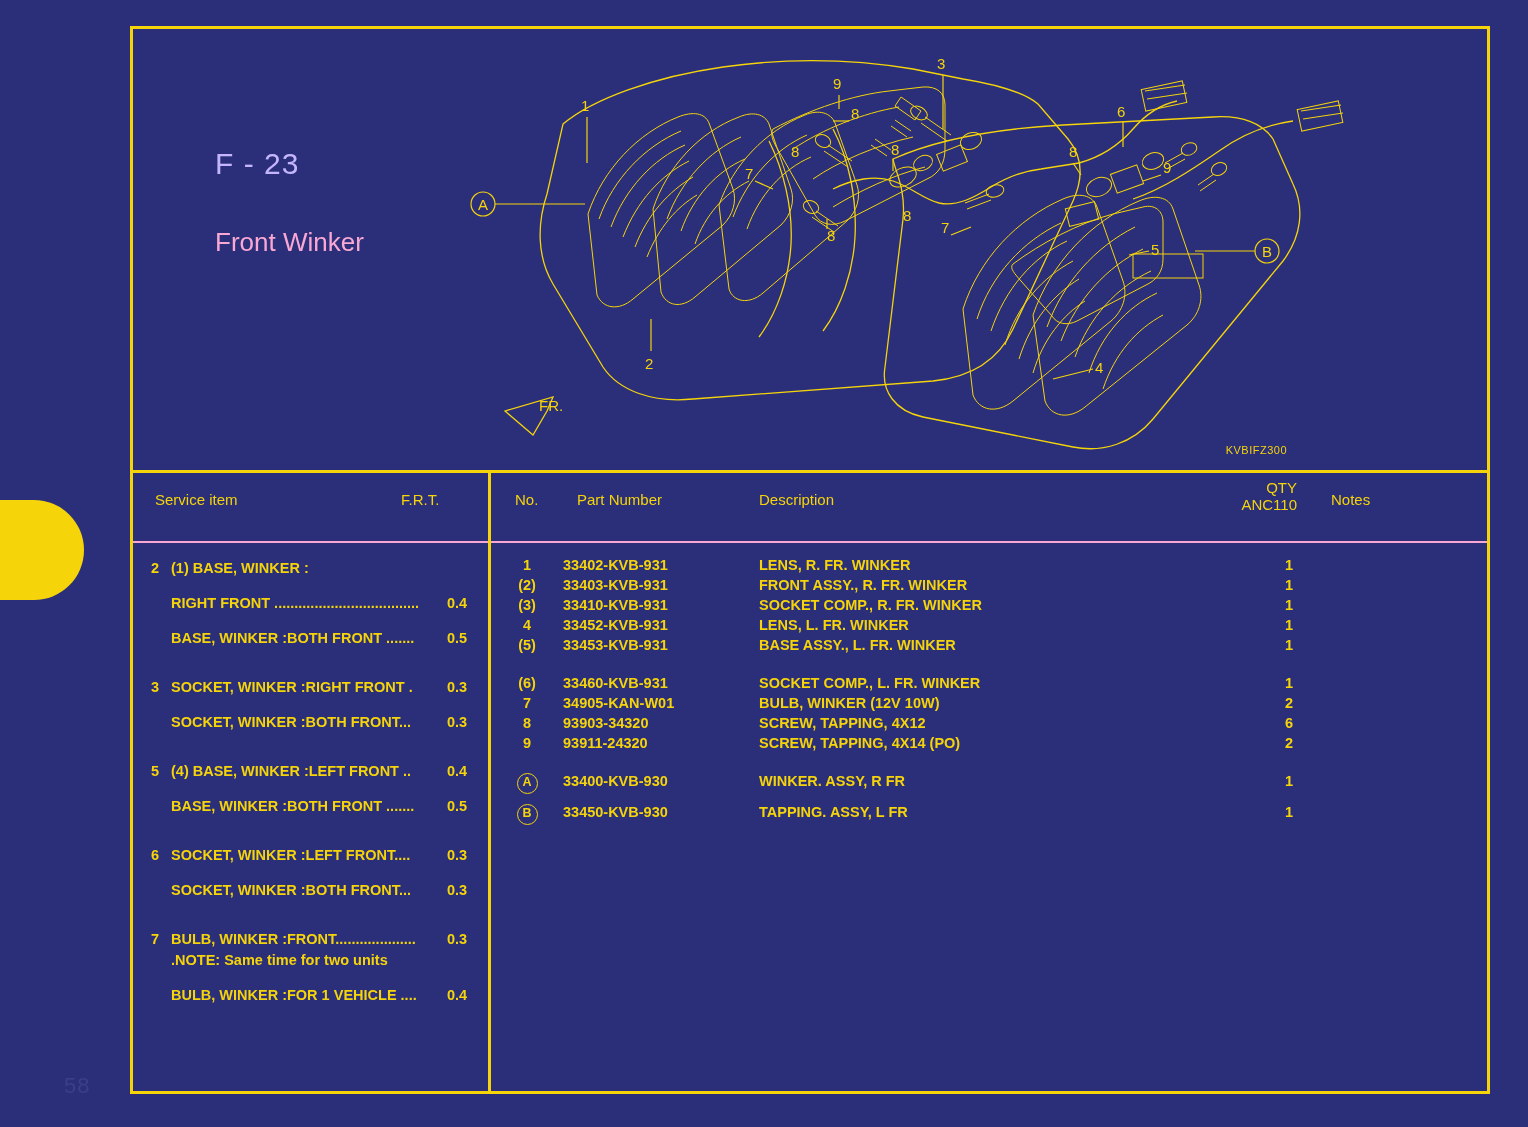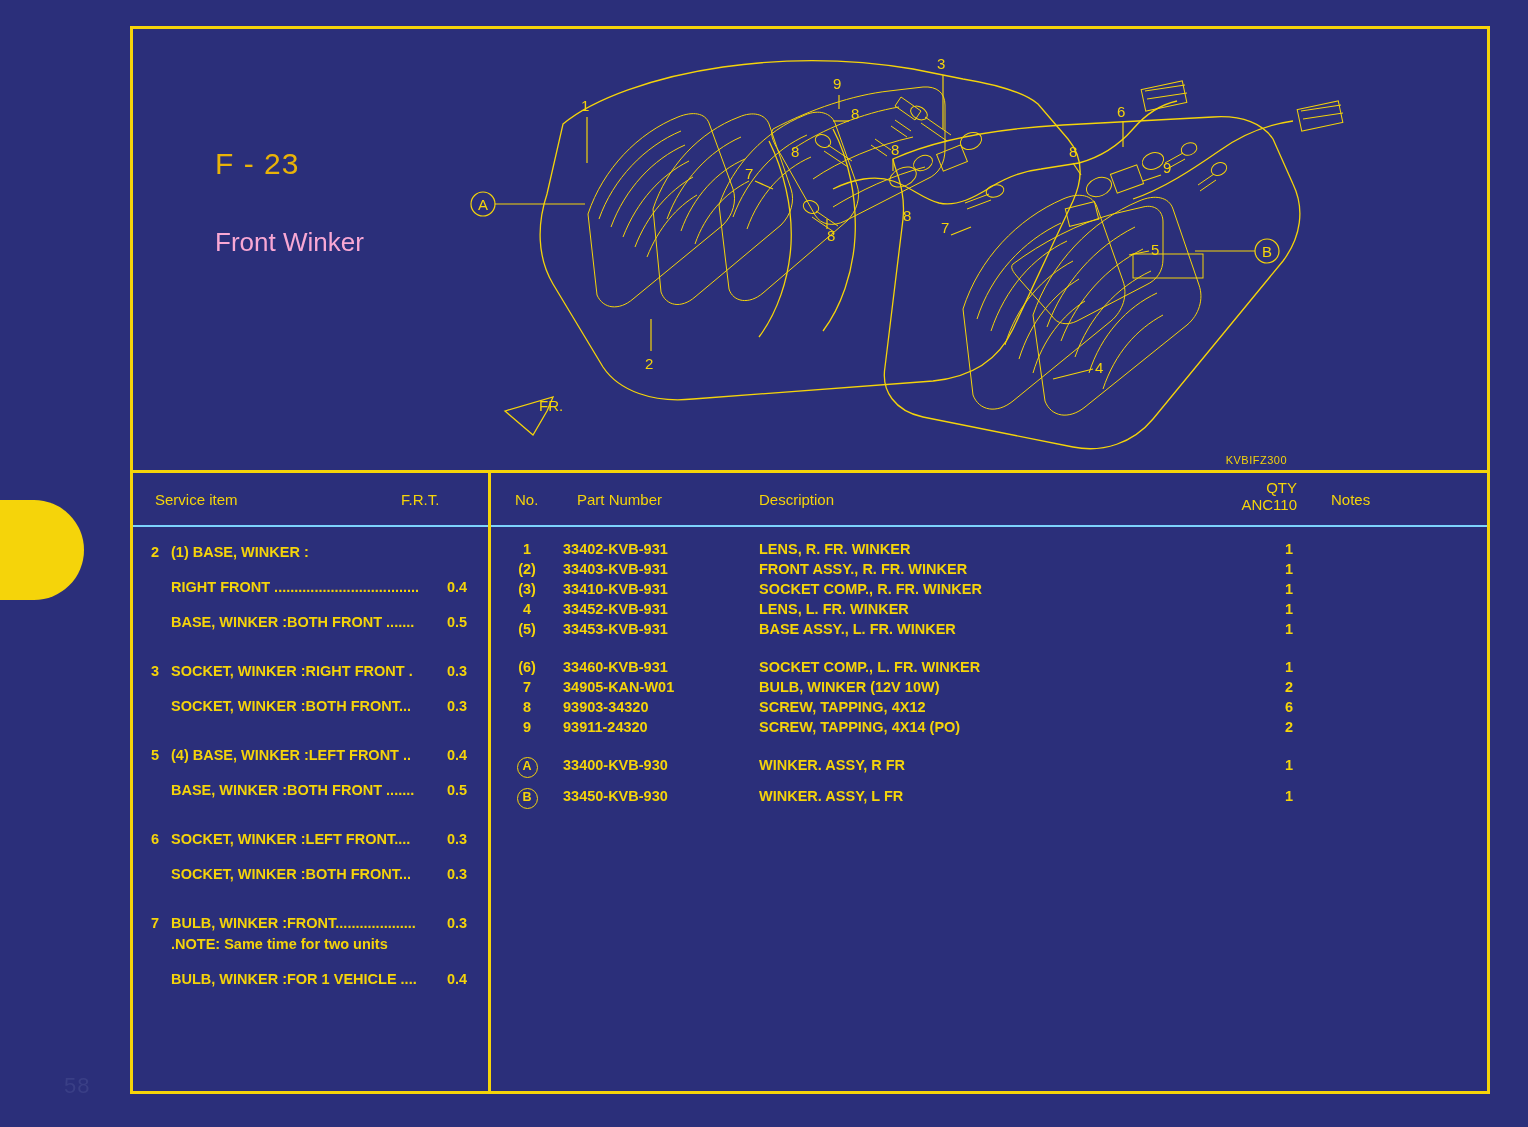--- a/index.html
+++ b/index.html
@@ -52,35 +52,35 @@
     left: 0; top: 0;
     width: 100%;
     height: 444px;
     border-bottom: 3px solid #f5d40a;
     box-sizing: border-box;
   }
   #fig-code {
     position: absolute;
     left: 82px;
     top: 118px;
-    color: #eab308;
+    color: #c4b5fd;
     font-size: 30px;
     letter-spacing: 1px;
   }
   #fig-title {
     position: absolute;
     left: 82px;
     top: 198px;
     color: #f9a8d4;
     font-size: 26px;
   }
   #drawing-code {
     position: absolute;
     right: 200px;
-    bottom: 4px;
+    bottom: 14px;
     color: #f5d40a;
     font-size: 11px;
     letter-spacing: 0.5px;
     padding-left: 45px;
   }
   svg.art { position: absolute; left: 0; top: 0; }
   svg.art text { fill: #f5d40a; font-family: "Liberation Sans", sans-serif; font-size: 15px; }
   svg.art .ln { fill: none; stroke: #f5d40a; stroke-width: 1.3; }
   svg.art .thin { fill: none; stroke: #f5d40a; stroke-width: 1; }
   svg.art .lead { fill: none; stroke: #f5d40a; stroke-width: 1.2; }
@@ -98,22 +98,22 @@
     width: 358px;
     border-right: 3px solid #f5d40a;
     box-sizing: border-box;
     position: relative;
   }
   #parts-col {
     flex: 1;
     position: relative;
   }
   .hdr {
-    height: 54px;
-    border-bottom: 2px solid #7dd3fc;
+    height: 70px;
+    border-bottom: 2px solid #f9a8d4;
     box-sizing: border-box;
     position: relative;
     color: #f5d40a;
   }
   .hdr-cell {
     position: absolute;
     font-size: 15px;
     color: #f5d40a;
     white-space: pre-line;
   }
@@ -519,21 +519,21 @@
             <span class="c-no"><span class="circ">A</span></span>
             <span class="c-pn">33400-KVB-930</span>
             <span class="c-desc">WINKER. ASSY, R FR</span>
             <span class="c-qty">1</span>
             <span class="c-notes"></span>
           </div>
 
           <div class="prow" style="margin-top:8px;">
             <span class="c-no"><span class="circ">B</span></span>
             <span class="c-pn">33450-KVB-930</span>
-            <span class="c-desc">WINKER. ASSY, L FR</span>
+            <span class="c-desc">TAPPING. ASSY, L FR</span>
             <span class="c-qty">1</span>
             <span class="c-notes"></span>
           </div>
 
         </div>
       </div>
     </div>
   </div>
 </div>
 

